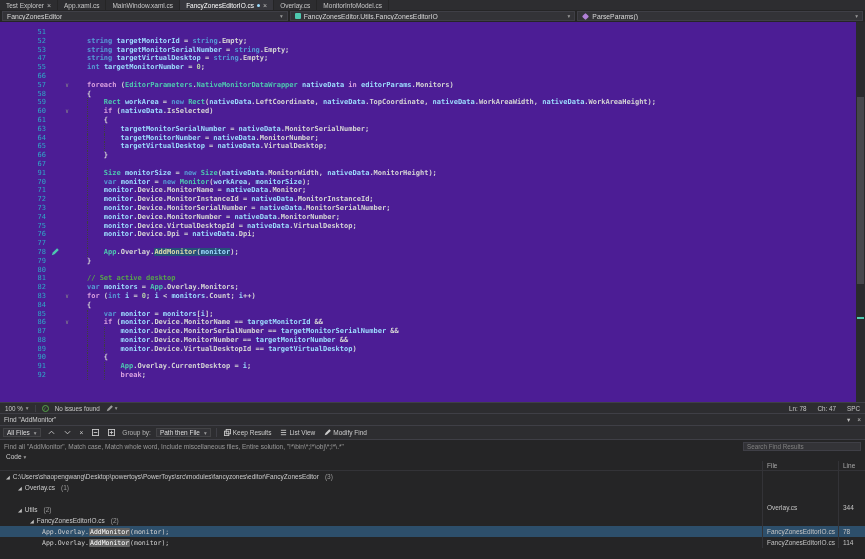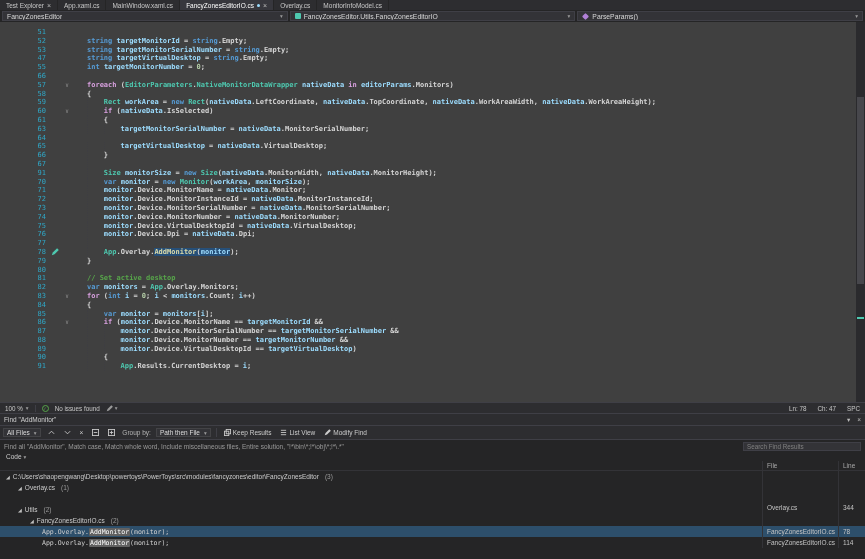--- a/index.html
+++ b/index.html
@@ -18,21 +18,21 @@
   .nav-bar{position:absolute;top:10px;left:0;right:0;height:12px;background:#252526;display:flex;
     gap:2px;padding:1px 2px;box-sizing:border-box}
   .combo{flex:1;background:#333337;border:1px solid #3f3f46;display:flex;align-items:center;gap:3px;
     padding:0 4px;font-size:6.8px;color:#d8d8d8;box-sizing:border-box;min-width:0}
   .combo .lbl{white-space:nowrap;overflow:hidden;text-overflow:ellipsis}
   .chev{margin-left:auto;color:#9a9a9a;font-size:5.5px}
   .ic-class{width:6px;height:6px;background:#4ec9b0;border-radius:1px;flex:none}
   .ic-method{width:5px;height:5px;background:#b180d7;transform:rotate(45deg);border-radius:1px;flex:none;margin:0 1px}
 
   
-  .editor{position:absolute;top:22px;left:0;right:0;height:468px;overflow:hidden;background:#404040}
+  .editor{position:absolute;top:22px;left:0;right:0;height:468px;overflow:hidden;background:#4c1d95}
   .code-lines{padding-top:6px}
   .code-line{display:flex;height:8.8px;line-height:8.8px;font-family:"DejaVu Sans Mono","Liberation Mono",monospace;font-size:7px}
   .ln-num{width:46px;flex:none;text-align:right;color:#2fa7c7;padding-right:2px}
   .edit-col{width:13px;flex:none;display:flex;align-items:center;justify-content:center}
   .fold-col{width:12px;flex:none;text-align:center;color:#8a8a8a;font-size:6px}
   .code-text{white-space:pre;padding-left:14px;font-weight:700}
   .ind{display:inline-block;width:16.8px;height:8.8px;border-left:1px dotted #3e3e42;box-sizing:border-box;vertical-align:top}
   .tk-k{color:#569cd6}.tk-c{color:#d8a0df}.tk-t{color:#4ec9b0}.tk-i{color:#9cdcfe}
   .tk-p{color:#d4d4d4}.tk-n{color:#b5cea8}.tk-m{color:#57a64a}.tk-f{color:#dcdcaa}
   .sel{background:#264f78}
@@ -195,20 +195,21 @@
         <div class="code-line">
           <span class="ln-num">63</span>
           <span class="edit-col"></span>
           <span class="fold-col"></span>
           <span class="code-text"><span class="ind"></span><span class="ind"></span><span class="tk-i">targetMonitorSerialNumber</span><span class="tk-p"> = </span><span class="tk-i">nativeData</span><span class="tk-p">.MonitorSerialNumber;</span></span>
         </div>
         <div class="code-line">
           <span class="ln-num">64</span>
           <span class="edit-col"></span>
           <span class="fold-col"></span>
+          <span class="code-text"><span class="ind"></span><span class="ind"></span><span class="tk-i">targetMonitorNumber</span><span class="tk-p"> = </span><span class="tk-i">nativeData</span><span class="tk-p">.MonitorNumber;</span></span>
         </div>
         <div class="code-line">
           <span class="ln-num">65</span>
           <span class="edit-col"></span>
           <span class="fold-col"></span>
           <span class="code-text"><span class="ind"></span><span class="ind"></span><span class="tk-i">targetVirtualDesktop</span><span class="tk-p"> = </span><span class="tk-i">nativeData</span><span class="tk-p">.VirtualDesktop;</span></span>
         </div>
         <div class="code-line">
           <span class="ln-num">66</span>
           <span class="edit-col"></span>
@@ -354,21 +355,27 @@
         <div class="code-line">
           <span class="ln-num">90</span>
           <span class="edit-col"></span>
           <span class="fold-col"></span>
           <span class="code-text"><span class="ind"></span><span class="tk-p">{</span></span>
         </div>
         <div class="code-line">
           <span class="ln-num">91</span>
           <span class="edit-col"></span>
           <span class="fold-col"></span>
-          <span class="code-text"><span class="ind"></span><span class="ind"></span><span class="tk-t">App</span><span class="tk-p">.Results.CurrentDesktop = </span><span class="tk-i">i</span><span class="tk-p">;</span></span>
+          <span class="code-text"><span class="ind"></span><span class="ind"></span><span class="tk-t">App</span><span class="tk-p">.Overlay.CurrentDesktop = </span><span class="tk-i">i</span><span class="tk-p">;</span></span>
+        </div>
+        <div class="code-line">
+          <span class="ln-num">92</span>
+          <span class="edit-col"></span>
+          <span class="fold-col"></span>
+          <span class="code-text"><span class="ind"></span><span class="ind"></span><span class="tk-c">break</span><span class="tk-p">;</span></span>
         </div>
       </div>
     <div class="vscroll">
       <div class="vthumb"></div>
       <div class="vmark"></div>
     </div>
   </div>
 
   <div class="status-bar">
     <span style="display:flex;align-items:center;gap:3px">

